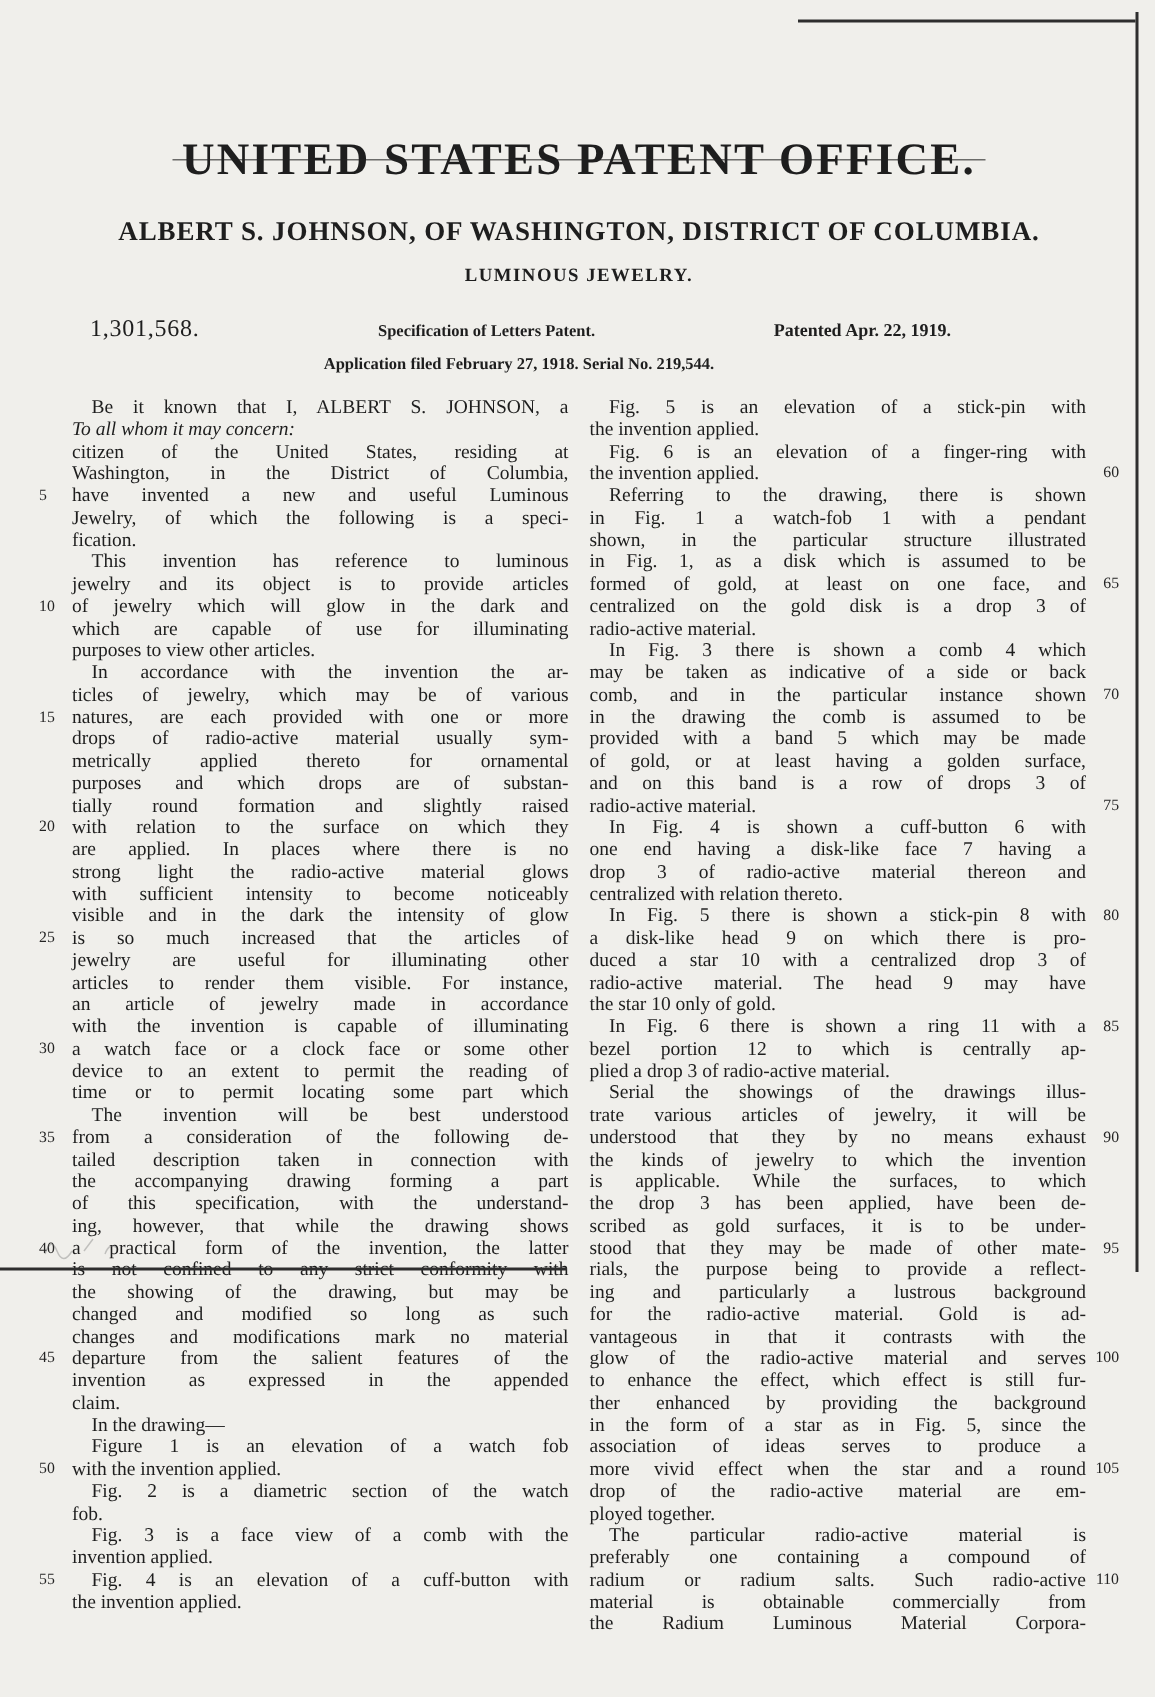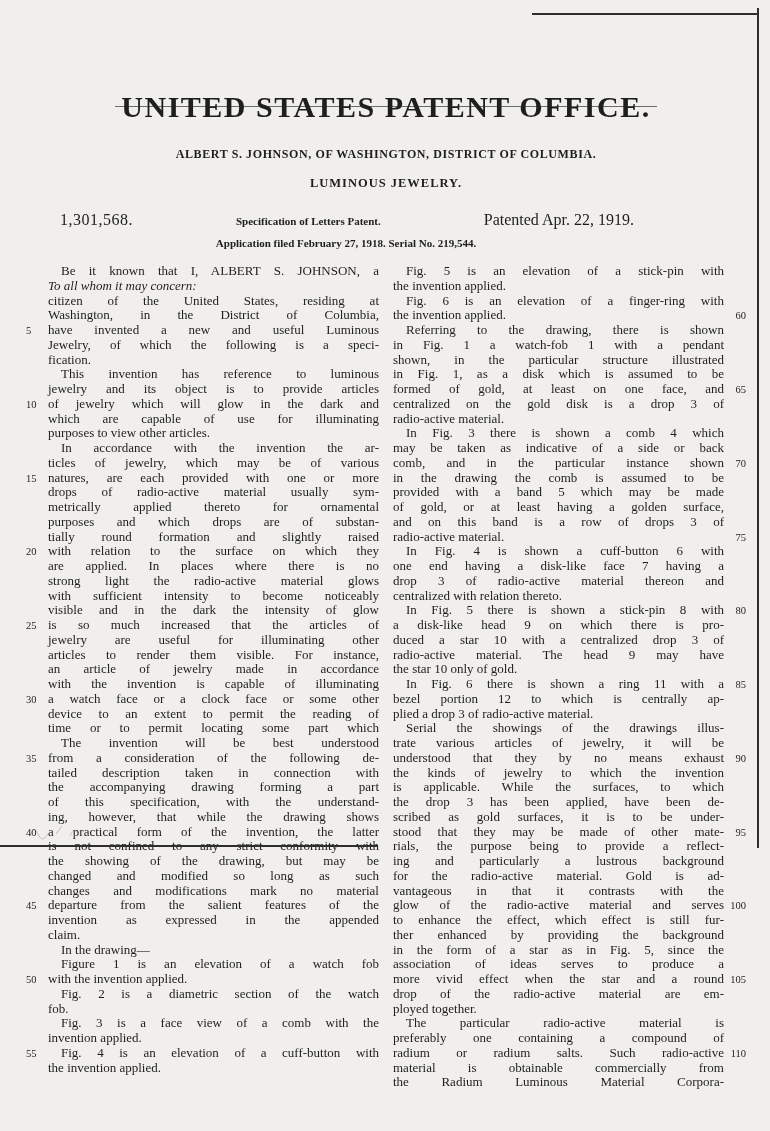--- a/index.html
+++ b/index.html
@@ -24,30 +24,30 @@
   .office-title {
     display:inline-block; position:relative;
     font-size:30px; font-weight:bold; letter-spacing:1.5px;
     line-height:34px; white-space:nowrap;
   }
   
   .office-title::after {
     content:""; position:absolute; left:-6px; right:-6px; top:16px; height:1px;
     background:rgba(35,35,35,.65);
   }
-  .inventor-line { margin-top:22px; font-size:12px; font-weight:bold; letter-spacing:.6px; line-height:16px;font-family:Liberation Serif, serif; }
+  .inventor-line { margin-top:22px; font-size:18px; font-weight:bold; letter-spacing:.6px; line-height:16px;font-family:Liberation Serif, serif; }
   .invention-title { margin-top:13px; font-size:12.5px; font-weight:bold; letter-spacing:1px; line-height:16px; }
 
   .patent-row {
     display:flex; justify-content:space-between; align-items:baseline;
     margin-top:20px; padding-left:34px; padding-right:112px;
   }
   .patent-number { font-size:16px; font-weight:normal; letter-spacing:.5px; }
   .spec-label   { font-size:11px; font-weight:bold; }
-  .patented-date{ font-size:16px; font-weight:normal; }
+  .patented-date{ font-size:12px; font-weight:bold; }
   .application-line {
     margin-top:8px; margin-right:80px;
     text-align:center; font-size:11px; font-weight:bold; line-height:13px;
   }
 
   .body-columns { display:flex; margin-top:14px; }
   .column { flex:1; min-width:0; }
   .column-left  { margin-right:7px; }
   .column-right { margin-left:7px; }
 

